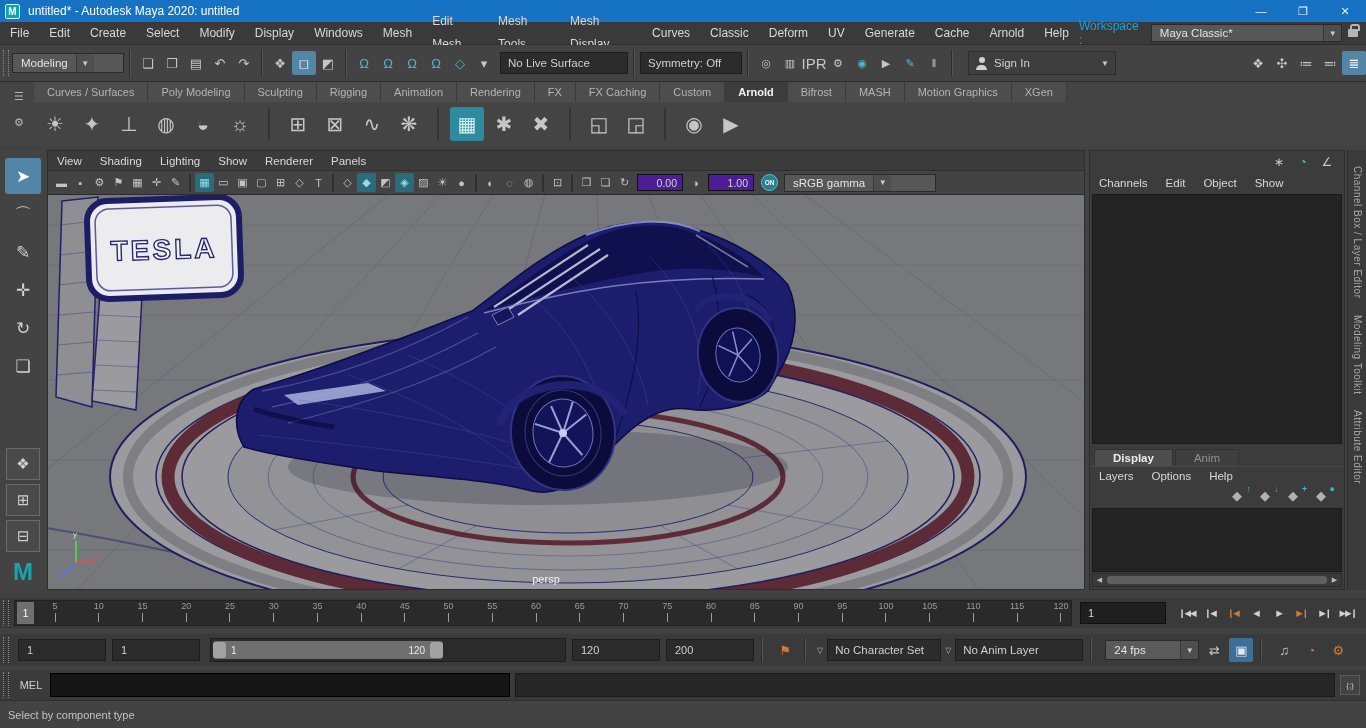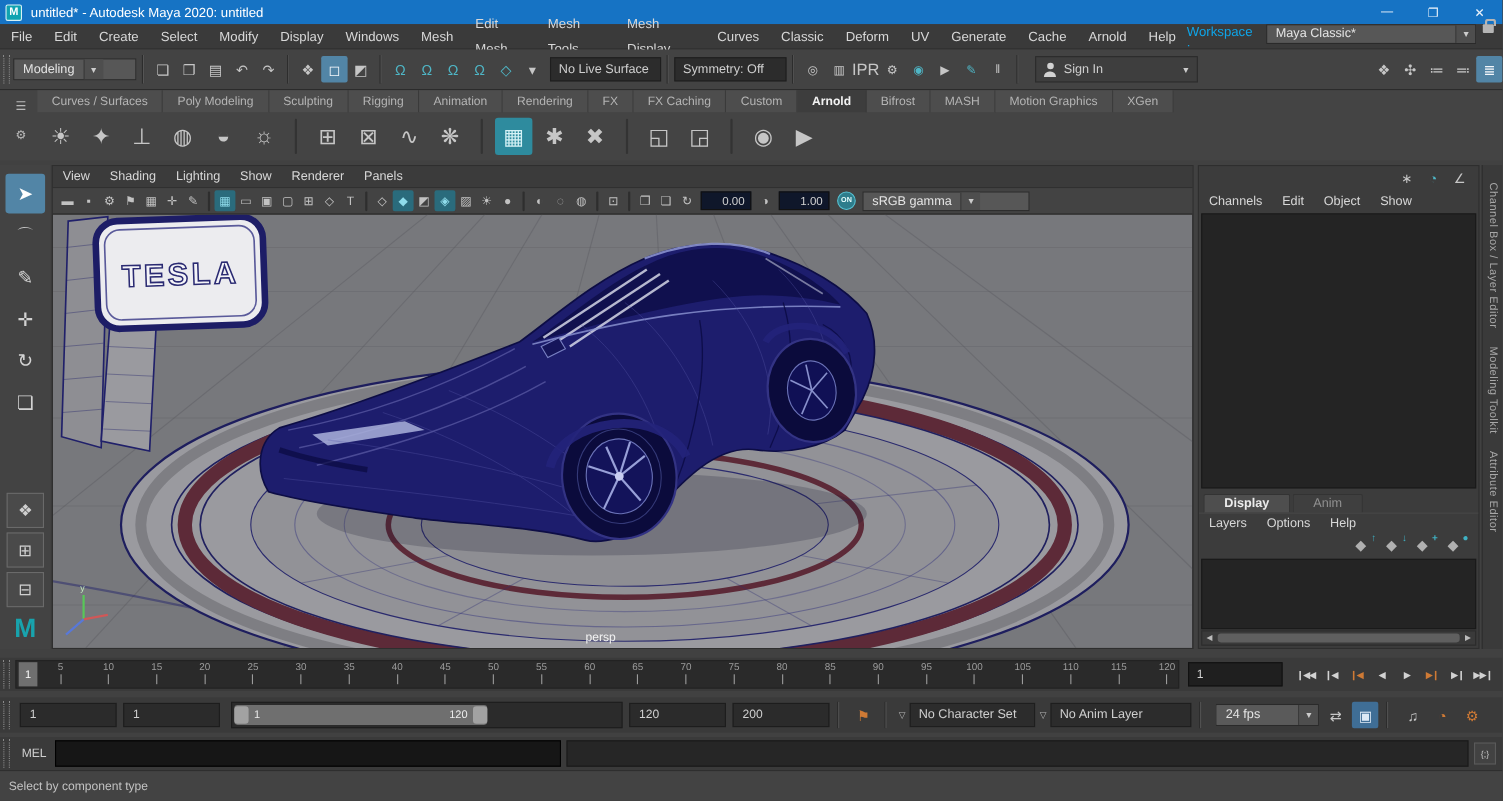--- a/index.html
+++ b/index.html
@@ -6,21 +6,21 @@
 html,body{width:1366px;height:728px;overflow:hidden}
 body{position:relative;background:#414141;font-family:"Liberation Sans",sans-serif;color:#d0d0d0;font-size:12px}
 .flex{display:flex;align-items:center}
 
 #titlebar{position:absolute;left:0;top:0;width:1366px;height:22px;background:#1673c4;display:flex;align-items:center;color:#fff}
 #titlebar .appico{width:15px;height:15px;margin-left:5px;background:#0fa3b1;border:1px solid #d8f2f5;border-radius:2px;font-size:10px;font-weight:bold;display:flex;align-items:center;justify-content:center}
 #titlebar .ttl{margin-left:8px;font-size:12px}
 #titlebar .spacer{flex:1}
 .winbtn{width:42px;height:22px;display:flex;align-items:center;justify-content:center;font-size:11px;color:#eaf2fa}
 
-#menubar{position:absolute;left:0;top:22px;width:1366px;height:23px;background:#3a3a3a;border-bottom:1px solid #2d2d2d;display:flex;}
+#menubar{position:absolute;left:0;top:22px;width:1366px;height:23px;background:#3a3a3a;border-bottom:1px solid #2d2d2d;display:flex;align-items:center}
 #menubar .menu{display:flex;align-items:center}
 .mitem{padding:0 10px;font-size:12px;color:#d8d8d8;line-height:23px;cursor:default}
 #menubar .spacer{flex:1}
 .ws-label{color:#0ea5e9;font-size:12px;margin-right:7px}
 .dropdown{display:flex;align-items:stretch;background:#575757;border:1px solid #2a2a2a;height:18px}
 .dropdown .dd-text{padding:0 8px;font-size:11.5px;color:#e4e4e4;display:flex;align-items:center}
 .dropdown .dd-arrow{width:18px;background:#4e4e4e;display:flex;align-items:center;justify-content:center;font-size:8px;color:#ccc;border-left:1px solid #3a3a3a}
 #workspace-dd{width:196px}
 #workspace-dd .dd-text{flex:1}
 .lock{width:10px;height:8px;background:#b5b5b5;border-radius:1px;position:relative;margin:0 8px 0 6px}
@@ -61,21 +61,21 @@
 .layout-btn{width:34px;height:32px;margin-bottom:4px;border:1px solid #6a6a6a;background:#4a4a4a;display:flex;align-items:center;justify-content:center;font-size:15px;color:#cfcfcf}
 #maya-logo{font-size:24px;font-weight:bold;color:#18a3ad;margin:2px 0 4px}
 
 #viewport{position:absolute;left:47px;top:150px;width:1038px;height:440px;background:#3b3b3b;border:1px solid #2e2e2e;display:flex;flex-direction:column}
 #vp-menubar{height:20px;background:#3b3b3b;display:flex;align-items:center;border-bottom:1px solid #303030}
 #vp-menubar .mitem{font-size:11.5px;line-height:20px;padding:0 9px}
 #vp-iconbar{height:24px;background:#434343;display:flex;align-items:center;border-bottom:1px solid #2b2b2b;padding-left:4px}
 .vicon{width:19px;height:19px;display:flex;align-items:center;justify-content:center;font-size:11px;color:#c2c2c2;border-radius:2px;flex:none}
 .vicon.active{background:#2a6b7c;color:#8fdceb}
 .vicon.sep{width:2px;height:18px;background:#2e2e2e;margin:0 4px}
-.vfield{width:46px;height:17px;background:#0f172a;border:1px solid #111;color:#d2d2d2;font-size:10.5px;display:flex;align-items:center;justify-content:flex-end;padding:0 5px;margin:0 3px}
+.vfield{width:46px;height:17px;background:#4c1d95;border:1px solid #111;color:#d2d2d2;font-size:10.5px;display:flex;align-items:center;justify-content:flex-end;padding:0 5px;margin:0 3px}
 .onbadge{width:17px;height:17px;border-radius:50%;background:#2e7d8c;border:1px solid #57c3d4;color:#eaffff;font-size:6.5px;display:flex;align-items:center;justify-content:center;margin:0 4px;font-weight:bold}
 #gamma-dd{width:152px;height:18px;margin-left:2px}
 #vp-view{flex:1;position:relative;overflow:hidden}
 #vp-view svg{position:absolute;left:0;top:0;width:100%;height:100%}
 
 #rightpanel{position:absolute;left:1089px;top:150px;width:256px;height:440px;background:#3c3c3c;border:1px solid #2e2e2e;display:flex;flex-direction:column}
 #cb-corner{height:22px;display:flex;align-items:center;justify-content:flex-end;gap:6px;padding-right:8px}
 #cb-corner .icon{width:18px;height:18px;font-size:12px}
 #cb-menus{height:20px;display:flex;align-items:flex-end}
 #cb-menus .mitem{font-size:11.5px;line-height:20px;padding:0 9px}
@@ -201,21 +201,21 @@
   <div class="sl-sep"></div>
   <div class="flex">
 
   <span class="icon tone-teal">Ω</span>
       <span class="icon tone-teal">Ω</span>
       <span class="icon tone-teal">Ω</span>
       <span class="icon tone-teal">Ω</span>
       <span class="icon tone-teal">◇</span>
       <span class="icon">▾</span>
     </div>
-  <div class="field" style="width:101px;margin-left:4px">No Live Surface</div>
+  <div class="field" style="width:128px;margin-left:4px">No Live Surface</div>
   <div class="sl-sep"></div>
   <div class="field" style="width:102px">Symmetry: Off</div>
   <div class="sl-sep"></div>
   <div class="flex">
 
   <span class="icon" style="font-size:11px">◎</span>
       <span class="icon" style="font-size:11px">▥</span>
       <span class="icon" style="font-size:15px">IPR</span>
       <span class="icon" style="font-size:11px">⚙</span>
       <span class="icon tone-teal" style="font-size:11px">◉</span>

